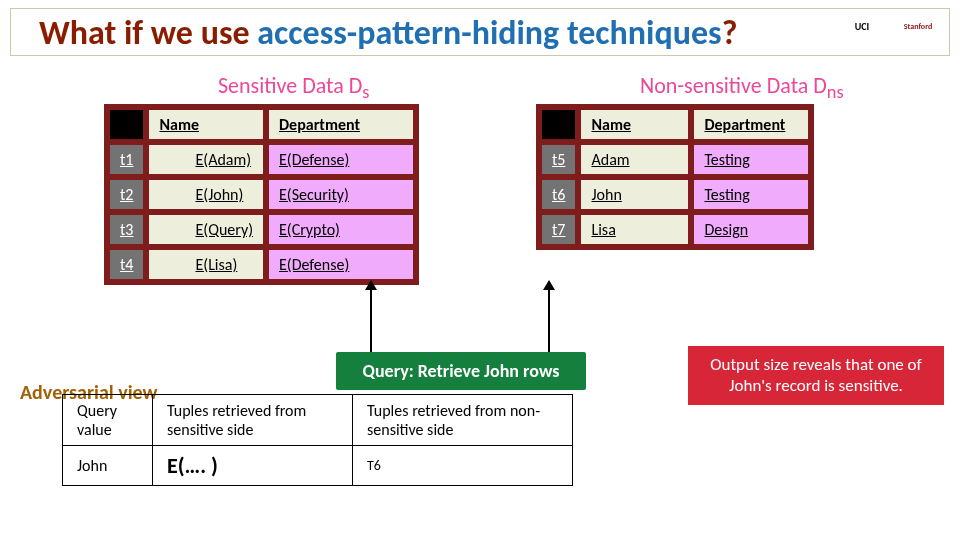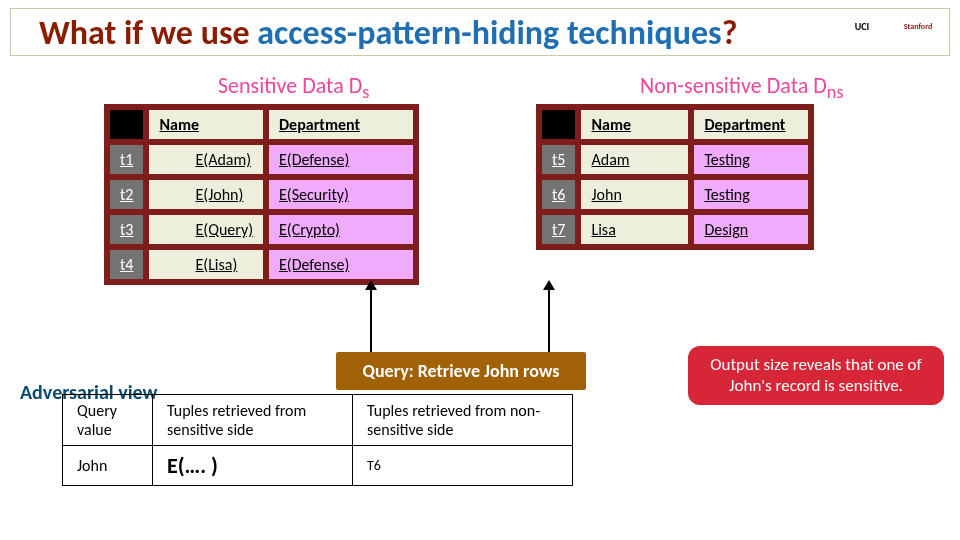--- a/index.html
+++ b/index.html
@@ -93,47 +93,47 @@
     border-right: 6px solid transparent;
     border-bottom: 10px solid #000;
   }
   .arrow.a1 { top: 288px; left: 370px; height: 64px; }
   .arrow.a2 { top: 288px; left: 548px; height: 64px; }
 
   .query-box {
     position: absolute;
     top: 352px; left: 336px;
     width: 250px;
-    background: #a16207;
+    background: #15803d;
     color: #fff;
     font-size: 18px;
     font-weight: 700;
     text-align: center;
     padding: 8px 6px;
     border-radius: 2px;
   }
 
   .adversarial-label {
     position: absolute;
     top: 380px; left: 20px;
     font-size: 20px;
     font-weight: 700;
-    color: #0c4a6e;
+    color: #a16207;
   }
 
   .reveal-box {
     position: absolute;
     top: 346px; left: 688px;
     width: 256px;
     background: #d72638;
     color: #fff;
     font-size: 17px;
     text-align: center;
     padding: 8px 10px;
-    border-radius: 12px;
+    border-radius: 0;
     line-height: 1.25;
   }
 
   .bottom-table {
     position: absolute;
     top: 394px; left: 62px;
     border-collapse: collapse;
     font-size: 16px;
   }
   .bottom-table th, .bottom-table td {

